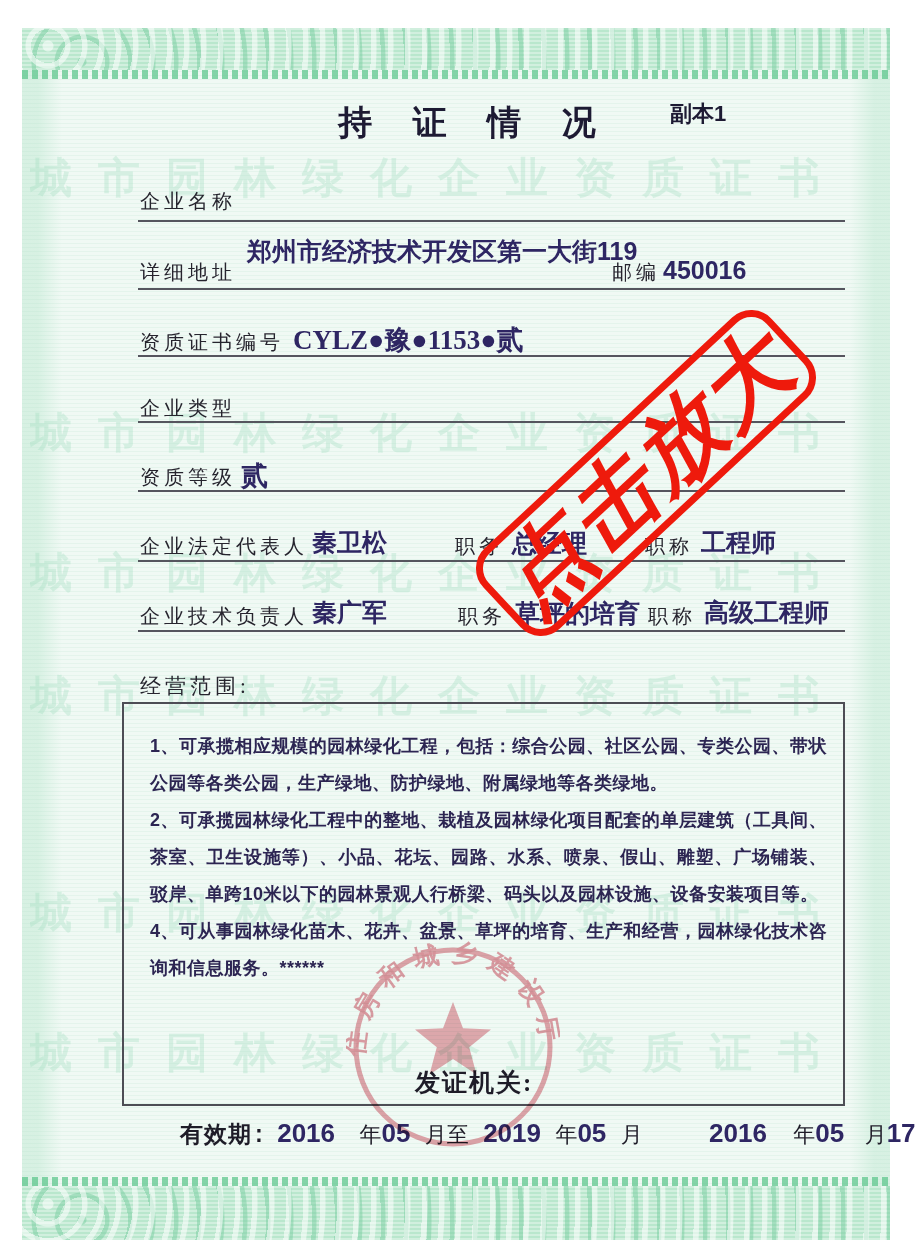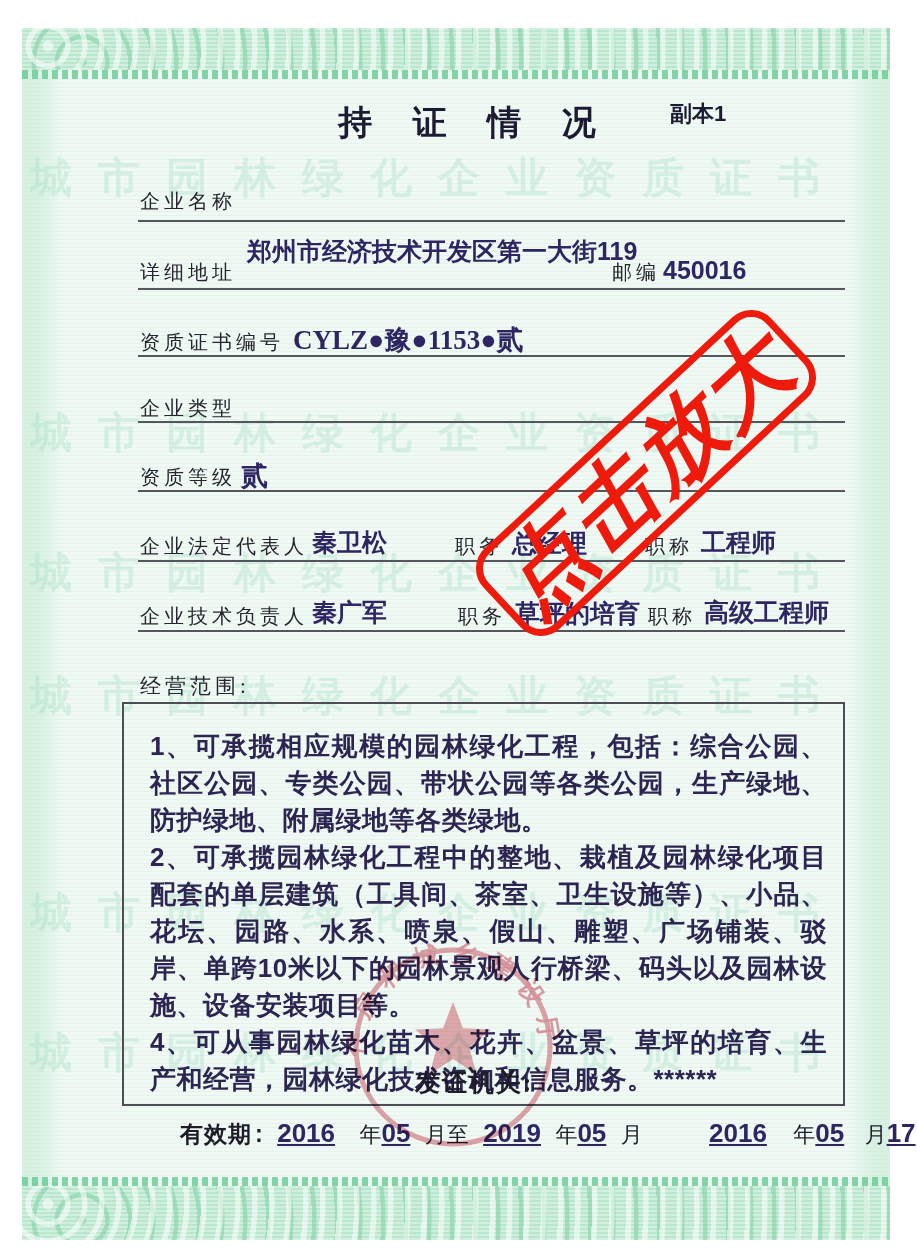--- a/index.html
+++ b/index.html
@@ -34,28 +34,28 @@
        font-size:20px;letter-spacing:4px;z-index:2;white-space:nowrap;}
   .val{position:absolute;font-weight:bold;color:#2e2663;font-size:25px;z-index:2;white-space:nowrap;}
   .uline{position:absolute;height:0;border-bottom:2px solid #55555e;z-index:2;}
   .title{position:absolute;left:310px;top:100px;width:330px;text-align:center;
          font-family:"Liberation Serif",serif;font-weight:bold;font-size:34px;
          letter-spacing:16px;color:#1d1a33;z-index:2;}
   .copy{position:absolute;left:670px;top:99px;font-weight:bold;font-size:22px;color:#1d1a33;z-index:2;}
   .scopebox{position:absolute;left:122px;top:702px;width:723px;height:404px;
             border:2px solid #4d4d55;box-sizing:border-box;z-index:2;background:transparent;}
   .scopebox .inner{padding:24px 16px 0 26px;}
-  .scopebox p{margin:0;font-size:26px;font-weight:bold;color:#2c2552;line-height:37px;
+  .scopebox p{margin:0;font-size:18px;font-weight:bold;color:#2c2552;line-height:37px;
               letter-spacing:.5px;text-align:justify;}
   .issuer{position:absolute;left:415px;top:1066px;font-family:"Liberation Serif",serif;
           font-weight:bold;font-size:25px;color:#1e1c28;z-index:2;letter-spacing:2px;}
   .validity{position:absolute;left:140px;top:1118px;width:710px;z-index:2;white-space:nowrap;
             font-size:23px;color:#1e1c28;}
   .validity .vl{font-family:Liberation Mono, monospace;font-weight:bold;letter-spacing:1px;margin-left:40px;}
-  .validity .num{font-weight:bold;color:#2e2663;font-size:26px;text-decoration:underline;}
+  .validity .num{font-weight:bold;color:#2e2663;font-size:26px;}
   .validity .cn{font-family:"Liberation Serif",serif;font-size:22px;}
   
   .zoomstamp{position:absolute;left:449px;top:418px;width:380px;height:96px;
              border:7px solid #ee1a0c;border-radius:28px;transform:rotate(-43deg);
              display:flex;align-items:center;justify-content:center;z-index:5;cursor:pointer;}
   .zoomstamp span{font-size:88px;font-weight:900;font-style:italic;line-height:1;
                   letter-spacing:2px;color:#ee1a0c;white-space:nowrap;}
   
   .seal{position:absolute;left:346px;top:940px;width:214px;height:214px;z-index:4;
         opacity:.72;mix-blend-mode:multiply;}

